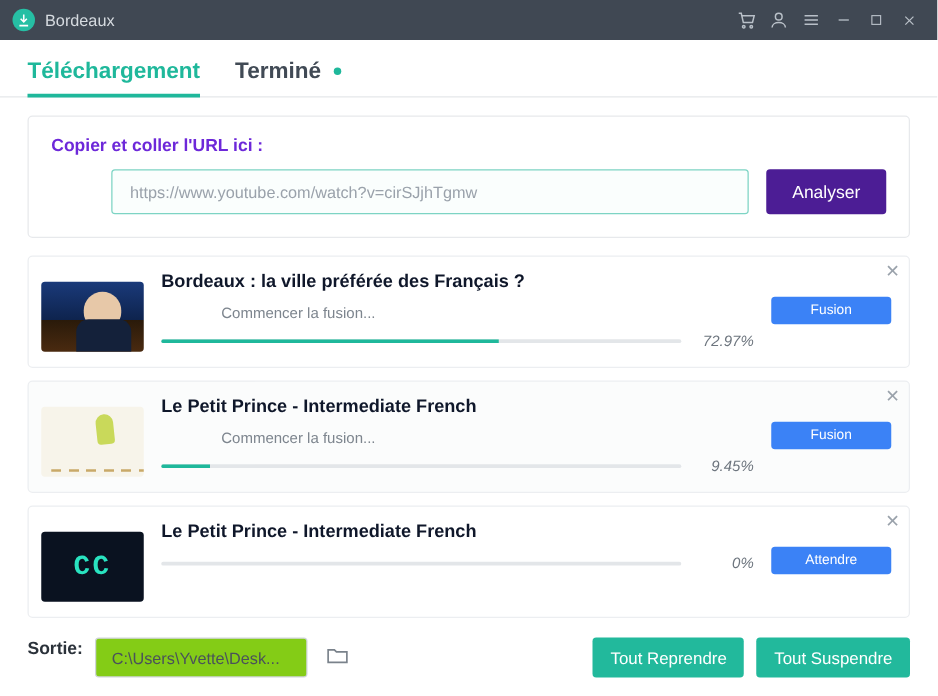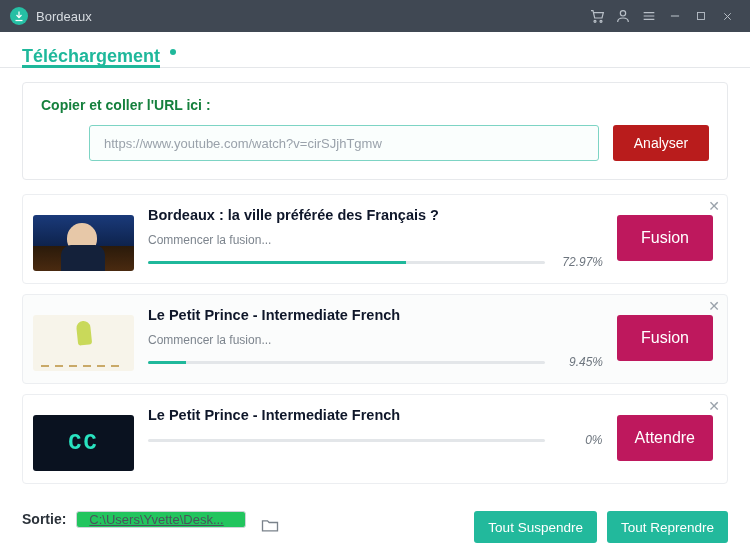--- a/index.html
+++ b/index.html
@@ -8,53 +8,53 @@
   
   .titlebar { height: 32px; background: #404853; color: #d6dbe0; display: flex; align-items: center; padding: 0 10px; font-size: 13px; }
   .titlebar .logo { width: 18px; height: 18px; border-radius: 50%; background: #26bfa4; display:flex; align-items:center; justify-content:center; margin-right:8px; }
   .titlebar .logo svg { width:12px; height:12px; }
   .titlebar .title { flex: 0 0 auto; }
   .titlebar .spacer { flex: 1; }
   .titlebar .win-btn { width: 26px; height: 32px; display:flex; align-items:center; justify-content:center; opacity:.85; }
 
   
   .tabs { display:flex; align-items:flex-end; gap: 28px; padding: 14px 22px 0 22px; border-bottom: 1px solid #e5e7ea; position: relative; }
-  .tab { font-size: 18px; font-weight: 600; color:#414a55; padding-bottom: 0; position:relative; }
+  .tab { font-size: 18px; font-weight: 600; color:#414a55; padding-bottom: 10px; position:relative; }
   .tab.active { color:#1fb89b; }
   .tab.active::after { content:""; position:absolute; left:0; right:0; bottom:-1px; height:3px; background:#1fb89b; }
   .dot { width:6px; height:6px; border-radius:50%; background:#1fb89b; align-self:center; margin-bottom:10px; margin-left:-18px; }
 
   
   .main { flex:1; padding: 14px 22px 0 22px; overflow:auto; }
 
   .url-card { border:1px solid #e7e9ec; border-radius:4px; padding: 14px 18px 18px 18px; margin-bottom: 14px; }
-  .url-label { font-size: 14px; font-weight:600; color:#15803d; margin-bottom:12px; }
+  .url-label { font-size: 14px; font-weight:600; color:#6d28d9; margin-bottom:12px; }
   .url-row { display:flex; gap:14px;padding-left:48px; }
   .url-input { flex:1; height:36px; border:1px solid #7dd4c4; border-radius:3px; padding: 0 14px; font-size:13px; color:#9aa2ab; outline:none; background:#fafefd; }
-  .btn-primary { height:36px; min-width:96px; border:none; border-radius:3px; background:#b91c1c; color:#fff; font-size:14px; font-weight:500; padding: 0 18px; cursor:pointer; }
-  .btn-action { height:46px; min-width:96px; border:none; border-radius:3px; background:#be185d; color:#fff; font-size:16px; font-weight:500; padding:0 18px; cursor:pointer; }
+  .btn-primary { height:36px; min-width:96px; border:none; border-radius:3px; background:#4c1d95; color:#fff; font-size:14px; font-weight:500; padding: 0 18px; cursor:pointer; }
+  .btn-action { height:22px; min-width:96px; border:none; border-radius:3px; background:#3b82f6; color:#fff; font-size:11px; font-weight:500; padding:0 18px; cursor:pointer; }
 
   .dl-card { border:1px solid #eceef1; border-radius:4px; padding: 10px 14px 12px 10px; margin-bottom: 10px; display:flex; gap:14px; position:relative; background:#fff; }
   .dl-card:nth-of-type(3){ background:#fbfcfc;}
-  .thumb { width:101px; height:56px; border-radius:3px; flex:0 0 auto; background:#222; display:flex; align-items:center; justify-content:center; overflow:hidden;margin-top:10px; }
+  .thumb { width:82px; height:56px; border-radius:3px; flex:0 0 auto; background:#222; display:flex; align-items:center; justify-content:center; overflow:hidden;margin-top:10px; }
   .thumb.cc { background:#0a1220; color:#29e3c0; font-weight:700; font-size:22px; letter-spacing:2px; font-family: "Courier New", monospace;}
   .dl-body { flex:1; min-width:0; padding-top:2px; }
   .dl-title { font-size:14.5px; font-weight:700; color:#0f172a; margin-bottom:10px; white-space:nowrap; overflow:hidden; text-overflow:ellipsis;}
-  .dl-status { font-size:12px; color:#7d858e; margin-bottom:8px;}
+  .dl-status { font-size:12px; color:#7d858e; margin-bottom:8px;margin-left:48px;}
   .progress-row { display:flex; align-items:center; gap:10px;font-style:italic;}
   .bar { flex:1; height:3px; background:#e3e6e9; border-radius:2px; position:relative; overflow:hidden;}
   .bar .fill { position:absolute; left:0; top:0; bottom:0; background:#1fb89b; }
   .pct { font-size:12px; color:#6d757e; min-width:48px; text-align:right;}
   .dl-action { flex:0 0 auto; display:flex; align-items:center;}
   .close-x { position:absolute; top:4px; right:6px; width:14px; height:14px; color:#9aa2ab; cursor:pointer; font-size:14px; line-height:14px; text-align:center;}
 
   
   .footer { border-top: none; padding: 10px 22px 14px 22px; display:flex; align-items:flex-start; gap:10px; }
   .footer-label { font-size:14px; font-weight:600; color:#2b323a;}
-  .path-box { height:17px; border:1px solid #cfd4d9; border-radius:3px; padding: 0 12px; font-size:13px; color:#4a525b; display:flex; align-items:center; min-width:170px; max-width:170px; white-space:nowrap; overflow:hidden; text-overflow:ellipsis; background:#22c55e;text-decoration:underline;}
+  .path-box { height:32px; border:1px solid #cfd4d9; border-radius:3px; padding: 0 12px; font-size:13px; color:#4a525b; display:flex; align-items:center; min-width:170px; max-width:170px; white-space:nowrap; overflow:hidden; text-overflow:ellipsis; background:#84cc16;}
   .folder-icon { color:#7a828b; cursor:pointer; padding:4px;}
   .footer .spacer { flex:1; }
   .btn-footer { height:32px; border:none; border-radius:3px; background:#22b99c; color:#fff; font-size:13.5px; font-weight:500; padding:0 14px; cursor:pointer;}
 
   
   .thumb.bordeaux { background: linear-gradient(180deg,#1a3a7a 0%, #0e234d 55%, #2a1a0a 55%, #4a2a10 100%); position:relative;}
   .thumb.bordeaux::before { content:""; position:absolute; left:34px; top:8px; width:30px; height:30px; background:#e7c8a8; border-radius:50% 50% 45% 45%;}
   .thumb.bordeaux::after { content:""; position:absolute; left:28px; top:30px; width:44px; height:26px; background:#14213a; border-radius:10px 10px 0 0;}
   .thumb.prince { background:#f7f4ea; position:relative;}
   .thumb.prince::before{content:""; position:absolute; left:44px; top:6px; width:14px; height:24px; background:#c9d95a; border-radius:7px 7px 3px 3px; transform:rotate(-6deg);}
@@ -103,20 +103,21 @@
   </div>
   <div class="win-btn">
     <svg width="13" height="13" viewBox="0 0 24 24" stroke="#cfd6dd" stroke-width="1.8">
         <path d="M6 6l12 12M18 6L6 18"></path>
       </svg>
   </div>
 </div>
 
 <div class="tabs">
   <div class="tab active">Téléchargement</div>
+  <div class="tab">Terminé</div>
   <div class="dot"></div>
 </div>
 
 <div class="main">
 
   <div class="url-card">
     <div class="url-label">Copier et coller l'URL ici :</div>
     <div class="url-row">
       <input class="url-input" type="text" value="https://www.youtube.com/watch?v=cirSJjhTgmw" style="">
       <button class="btn-primary">Analyser</button>
@@ -182,15 +183,15 @@
 
 <div class="footer">
   <span class="footer-label">Sortie:</span>
   <div class="path-box">C:\Users\Yvette\Desk...</div>
   <span class="folder-icon">
     <svg width="20" height="20" viewBox="0 0 24 24" fill="none" stroke="#7a828b" stroke-width="1.6">
         <path d="M3 7h6l2 2h10v10H3z"></path>
       </svg>
   </span>
   <div class="spacer"></div>
+  <button class="btn-footer">Tout Reprendre</button>
   <button class="btn-footer">Tout Suspendre</button>
-  <button class="btn-footer">Tout Reprendre</button>
 </div>
 
 </body></html>

